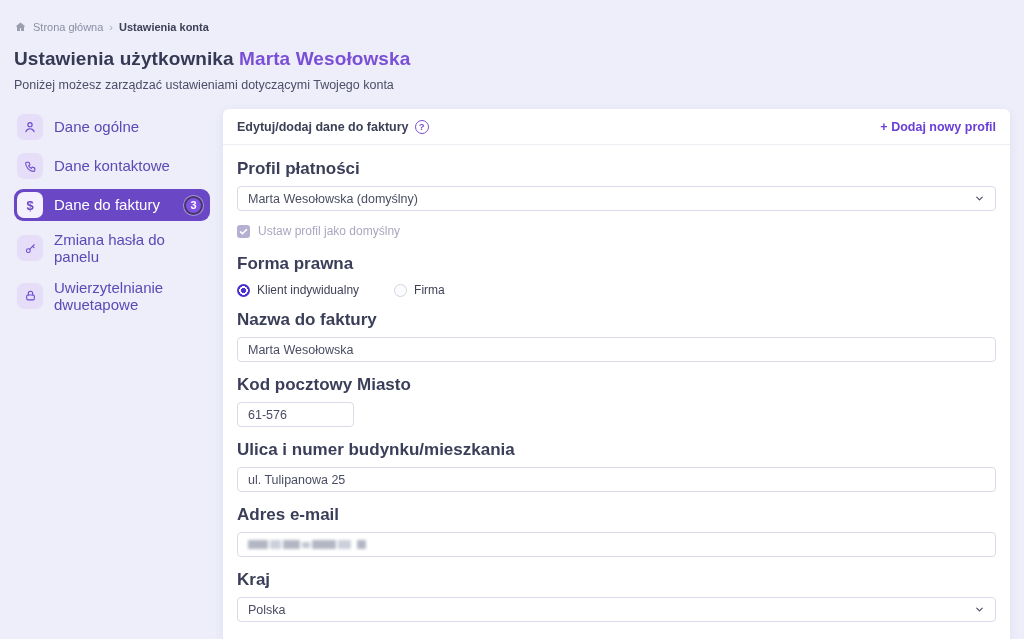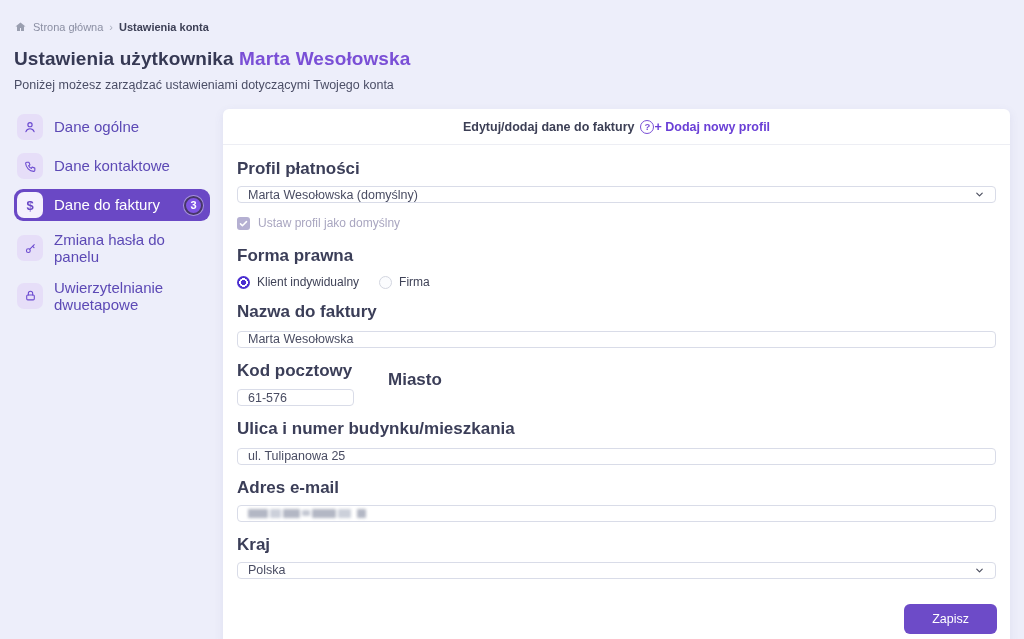--- a/index.html
+++ b/index.html
@@ -51,59 +51,59 @@
     display:flex; align-items:center; justify-content:center;
   }
 
   
   .panel {
     flex:1; margin-left:13px; background:#ffffff; border-radius:6px;
     box-shadow:0 3px 10px rgba(90,90,150,.10);
     min-height:464px; display:flex; flex-direction:column;
   }
   .panel-header {
-    display:flex; justify-content:center; align-items:center;
+    display:flex; justify-content:space-between; align-items:center;
     padding:11px 14px 10px; border-bottom:1px solid #edeef4;
   }
   .panel-title { display:flex; align-items:center; gap:6px; font-size:12.5px; font-weight:700; color:#3c3f55; }
   .help {
     width:14px; height:14px; border-radius:50%;
     border:1.4px solid #7a4fd6; color:#7a4fd6;
     font-size:9.5px; font-weight:700; line-height:1;
     display:flex; align-items:center; justify-content:center; cursor:pointer;
   }
   .add-link { font-size:12.5px; font-weight:700; color:#6a3fd6; text-decoration:none; cursor:pointer; }
 
   .panel-body { padding:14px 14px 0; }
   .fg { margin-bottom:13px; }
   .fg .flabel { display:block; font-size:17px; font-weight:700; color:#3b3e58; margin-bottom:7px; }
   .control {
-    height:17px; width:100%; border:1px solid #d9dce8; border-radius:4px;
+    height:25px; width:100%; border:1px solid #d9dce8; border-radius:4px;
     background:#fff; font-size:12.5px; color:#4a4d63;
     padding:0 10px; font-family:inherit;
   }
   .select { display:flex; align-items:center; justify-content:space-between; cursor:pointer; }
   .select .chev { color:#4d5060; display:flex; }
 
   
   .checkbox-row { display:flex; align-items:center; gap:8px; margin:13px 0 16px; }
   .cbox {
     width:13px; height:13px; border-radius:3px; background:#b5b0d2;
     display:flex; align-items:center; justify-content:center; flex-shrink:0;
   }
   .checkbox-row .clabel { font-size:12px; color:#a9a6c0; }
 
   
-  .radio-row { display:flex; align-items:flex-start; gap:20px; margin-top:2px; }
+  .radio-row { display:flex; align-items:flex-start; gap:35px; margin-top:2px; }
   .radio-opt { display:flex; align-items:center; gap:7px; font-size:12px; color:#3f4257; cursor:pointer; }
   .rdot { width:13px; height:13px; border-radius:50%; flex-shrink:0; }
   .rdot.on { background:radial-gradient(circle at center, #4b2fd0 0 2.6px, #ffffff 2.7px 4.2px, #4b2fd0 4.3px 100%); }
   .rdot.off { background:#fbfcfe; border:1px solid #d3d6e0; }
 
-  .row2 { display:flex; gap:34px;align-items:center; }
+  .row2 { display:flex; gap:3px; }
   .col-postal { width:117px; flex-shrink:0; }
   .col-city { flex:1; }
 
   
   .redact-wrap { display:flex; align-items:center; gap:2px; filter:blur(1.5px); }
   .rb { height:9px; background:#b3b7c4; border-radius:1px; display:inline-block; }
   .rb.lt { background:#ccd0da; }
   .rb.t { height:6px; background:#c3c7d2; }
 
   .panel-footer { margin-top:auto; padding:12px 13px 13px; display:flex; justify-content:flex-end;align-items:flex-end; }

